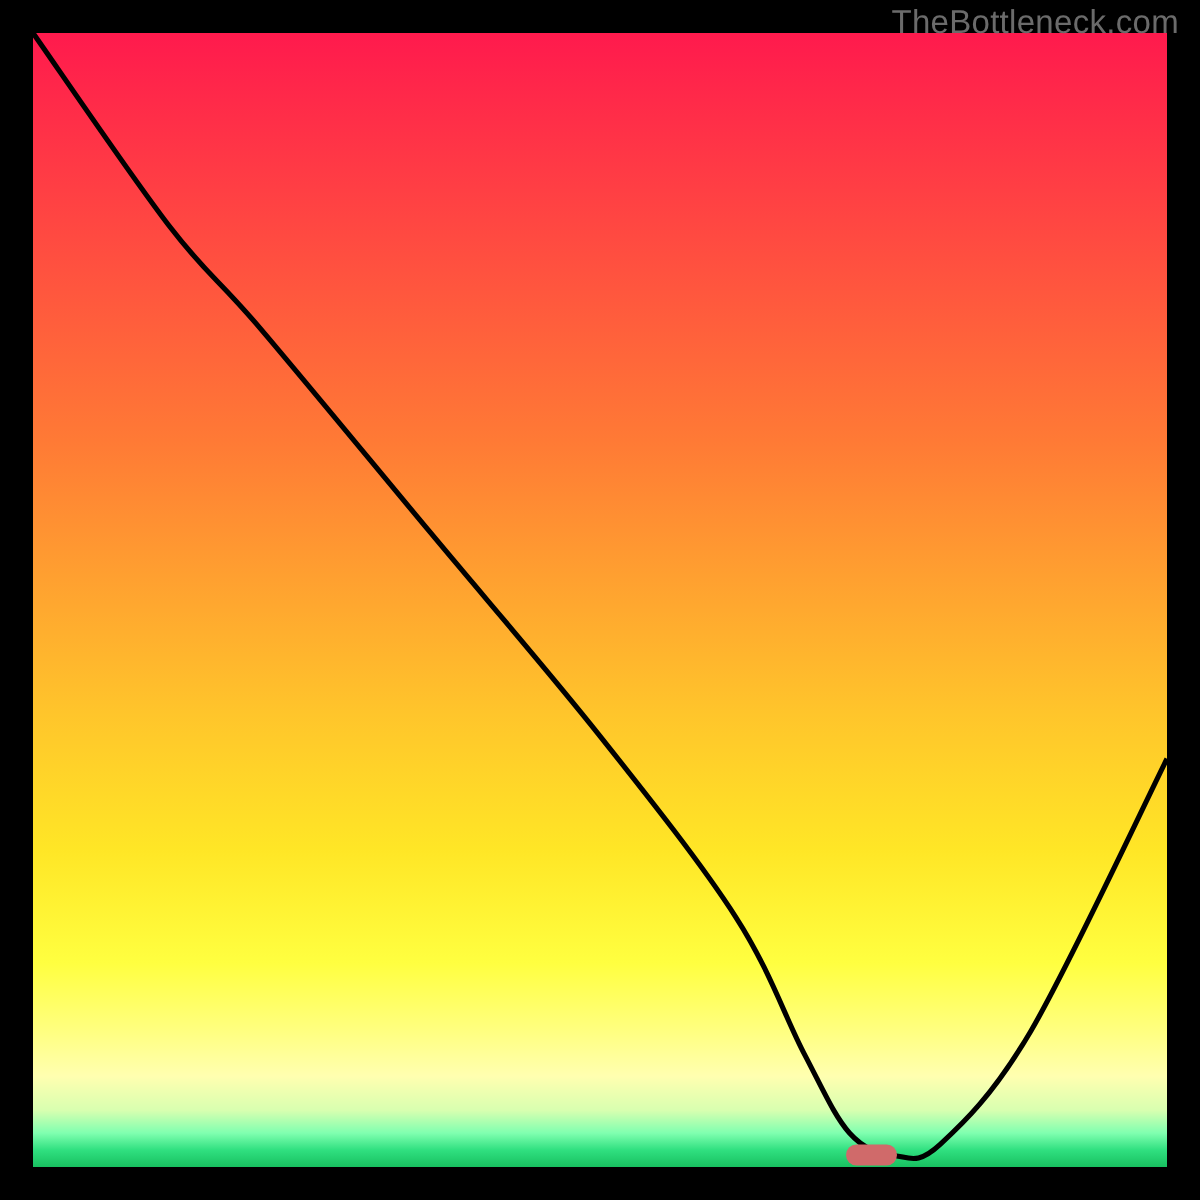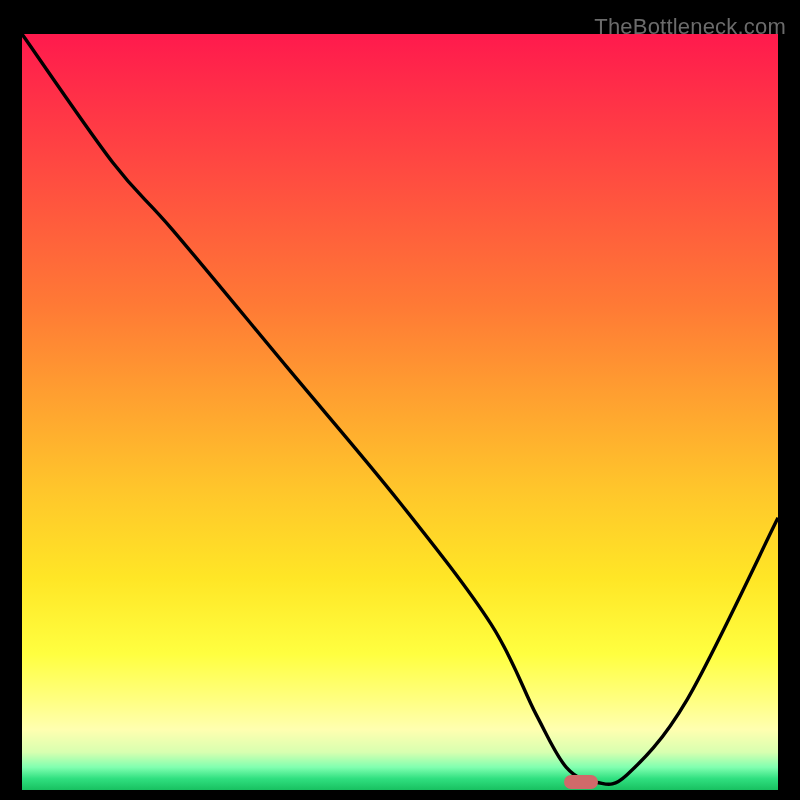--- a/index.html
+++ b/index.html
@@ -8,21 +8,20 @@
     width: 800px;
     height: 800px;
     background: #000;
     overflow: hidden;
     font-family: Arial, Helvetica, sans-serif;
   }
   .chart-container {
     position: relative;
     width: 800px;
     height: 705px;
-    margin-top: 12px;
   }
   .plot-area {
     position: absolute;
     left: 22px;
     top: 22px;
     width: 756px;
     height: 756px;
     background: linear-gradient(to bottom,
       #ff1a4d 0%,
       #ff3a45 12%,

